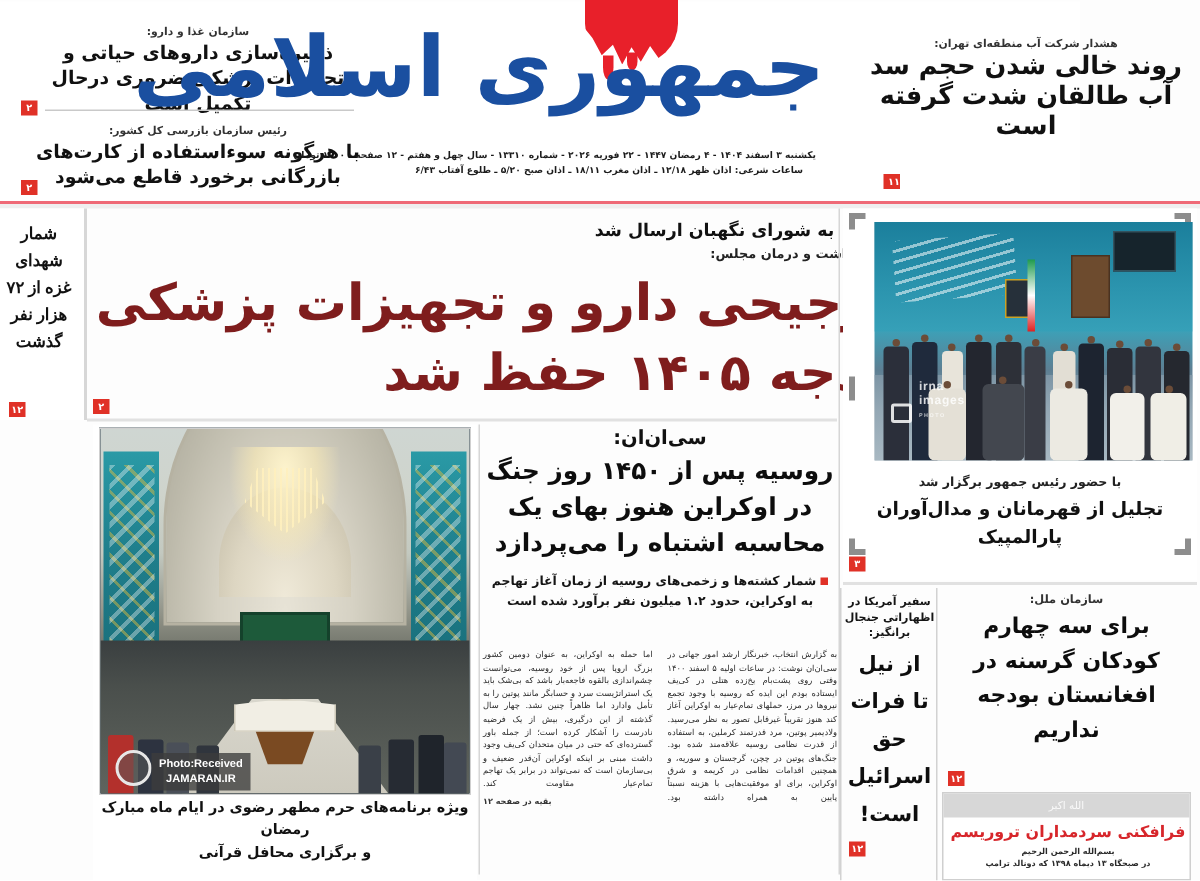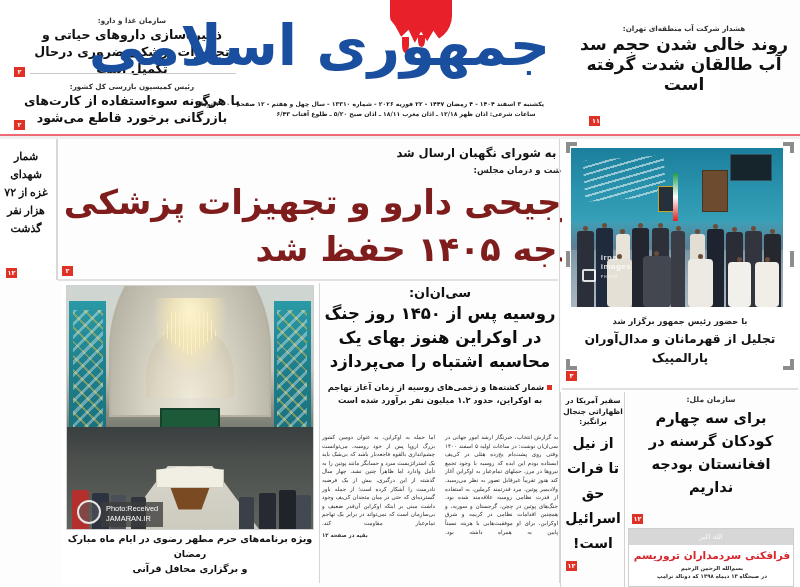--- a/index.html
+++ b/index.html
@@ -132,21 +132,21 @@
   
   .photo-card {
     position: absolute; left: 562px; top: 139px; width: 236px; height: 248px;
     background: #ffffff;
   }
   .pc-frame {
     position: absolute; left: 4px; top: 3px; width: 228px; height: 228px;
   }
   .corner { position: absolute; background: #8d8d8d; }
   .photo-para {
-    position: absolute; left: 9px; top: 9px; width: 212px; height: 159px;
+    position: absolute; left: 21px; top: 9px; width: 212px; height: 159px;
     overflow: hidden;
     background: linear-gradient(180deg,#0e6d86 0%,#1d86a2 26%,#2f9ab4 38%,#3e9fb6 46%,#5d7f93 62%, #8a9ba6 78%, #9fb0bb 100%);
   }
   .pp-banner {
     position: absolute; left: 0; top: 0; width: 100%; height: 46%;
     background: linear-gradient(180deg,#1b7f9c 0%, #2b94ae 60%, #36a0b8 100%);
   }
   .pp-script {
     position: absolute; left: 6%; top: 6%;
     width: 38%; height: 26%;
@@ -295,22 +295,23 @@
   .sh-book {
     position: absolute; left: 36%; bottom: 17%; width: 28%; height: 9%;
     background: #f1eee4; border: 1px solid #cdc8b8;
     clip-path: polygon(0% 18%, 50% 0%, 100% 18%, 100% 100%, 0% 100%);
   }
   .sh-fig { position: absolute; bottom: 0; border-radius: 2px 2px 0 0; }
   .sh-watermark {
     position: absolute; left: 1px; bottom: 2px;
     background: rgba(60,60,60,.78);
     color: #fff; font-size: 7.4px; line-height: 10px;
-    padding: 2px 5px 3px 5px; direction: ltr; text-align: left;
+    padding: 2px 5px 3px 5px; direction: ltr; text-align: center;
     font-family: "Liberation Sans", sans-serif;
+    font-weight: bold;
   }
   .sh-seal {
     position: absolute; left: 10px; bottom: 5px; width: 24px; height: 24px;
     border: 2px solid #e7e7e7; border-radius: 50%;
     background: rgba(90,90,90,.55);
   }
   .sh-cap {
     position: absolute; left: 4px; top: 248px; width: 248px;
     text-align: center;
     font-size: 9.6px; line-height: 15px; font-weight: bold; color: #111;
@@ -391,21 +392,21 @@
   <div class="masthead">
 
     <div class="teaser t-topleft">
       <div class="kicker">سازمان غذا و دارو:</div>
       <div class="tz-head">ذخیره‌سازی داروهای حیاتی و تجهیزات پزشکی ضروری درحال تکمیل است</div>
     </div>
     <div class="hairline"></div>
     <div class="chip" style="left:14px; top:66px;">۲</div>
 
     <div class="teaser t-topleft2">
-      <div class="kicker">رئیس کمیسیون بازرسی کل کشور:</div>
+      <div class="kicker">رئیس سازمان بازرسی کل کشور:</div>
       <div class="tz-head">با هرگونه سوءاستفاده از کارت‌های بازرگانی برخورد قاطع می‌شود</div>
     </div>
     <div class="chip" style="left:14px; top:119px;">۲</div>
 
     <div class="mast-center">
       <div class="blood"></div>
       <div class="blood-drip" style="left:50%; margin-left:-4px; top:36px;"></div>
       <div class="blood-drip" style="left:50%; margin-left:12px; top:34px; height:12px;"></div>
       <div class="mast-title">جمهوری اسلامی</div>
       <div class="mast-meta1">یکشنبه ۳ اسفند ۱۴۰۴ - ۴ رمضان ۱۴۴۷ - ۲۲ فوریه ۲۰۲۶ - شماره ۱۳۳۱۰ - سال چهل و هفتم - ۱۲ صفحه - ۱۰۰۰ تومان</div>

